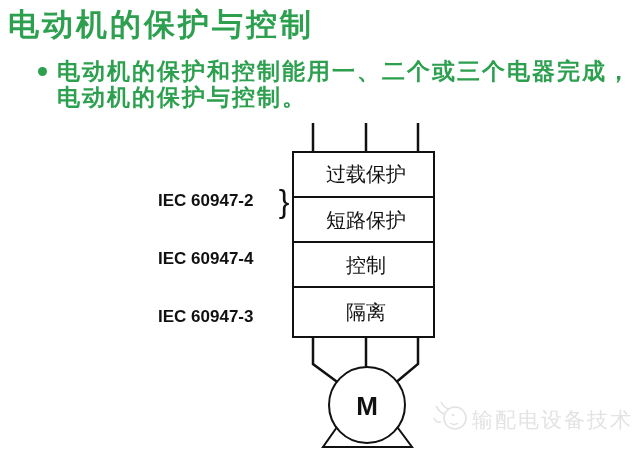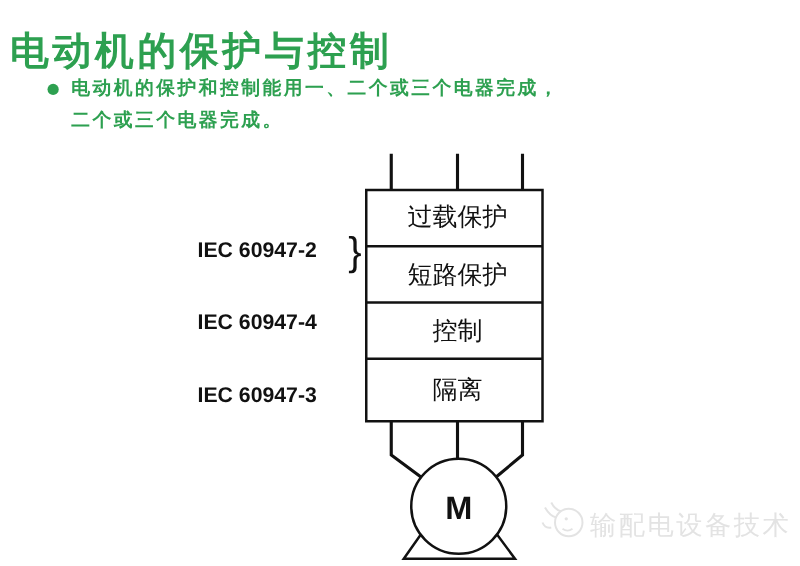--- a/index.html
+++ b/index.html
@@ -13,21 +13,21 @@
   }
   .slide {
     position: relative;
     width: 640px;
     height: 453px;
     background: #ffffff;
   }
   .slide-title {
     position: absolute;
     left: 8px;
-    top: 20px;
+    top: 4px;
     font-size: 31px;
     font-weight: bold;
     letter-spacing: 3px;
     color: #2da050;
     white-space: nowrap;
     margin: 0;
   }
   .bullet-row {
     position: absolute;
     left: 38px;
@@ -40,21 +40,21 @@
     height: 9px;
     border-radius: 50%;
     background: #2da050;
     margin-top: 9px;
     margin-right: 10px;
     flex: 0 0 auto;
   }
   .bullet-text {
     color: #2da050;
     font-weight: bold;
-    font-size: 15px;
+    font-size: 23px;
     letter-spacing: 2px;
     line-height: 26px;
     white-space: nowrap;
   }
   .diagram-svg {
     position: absolute;
     left: 0;
     top: 0;
   }
   .diagram-svg text {
@@ -83,21 +83,21 @@
 <body>
 
 <div class="slide">
 
   <h1 class="slide-title">电动机的保护与控制</h1>
 
   <div class="bullet-row">
     <span class="bullet-dot"></span>
     <div class="bullet-text">
       <div>电动机的保护和控制能用一、二个或三个电器完成，</div>
-      <div>二个或三个电器完成。</div>
+      <div>电动机的保护与控制。</div>
     </div>
   </div>
 
   <svg class="diagram-svg" width="640" height="453" viewBox="0 0 640 453">
 
     <g stroke="#111111" stroke-width="2.5" fill="none">
       <line x1="313" y1="123" x2="313" y2="152"></line>
       <line x1="366" y1="123" x2="366" y2="152"></line>
       <line x1="418" y1="123" x2="418" y2="152"></line>
     </g>

